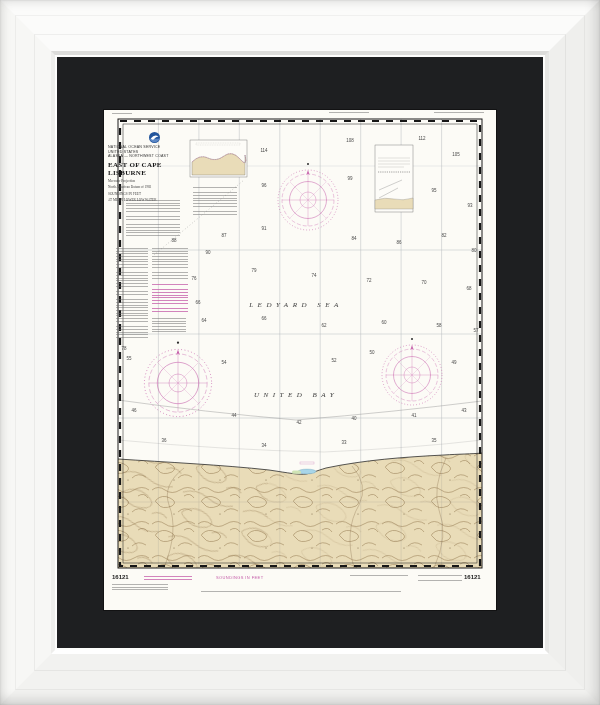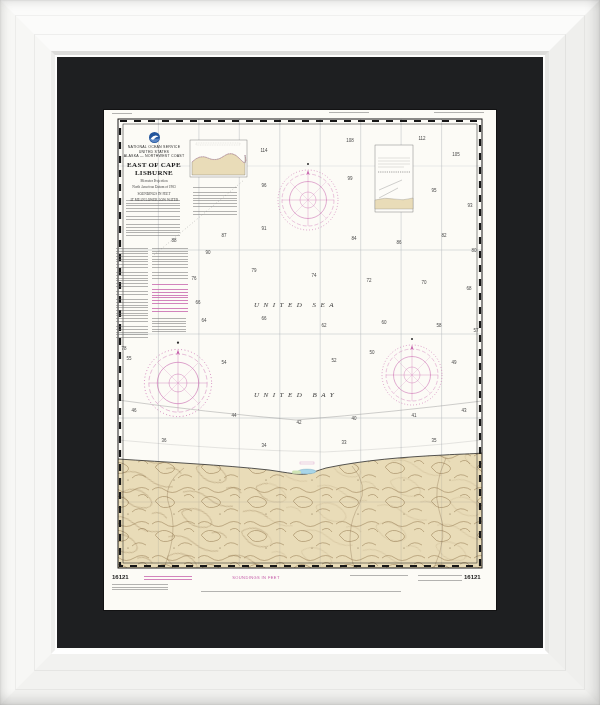--- a/index.html
+++ b/index.html
@@ -14,21 +14,21 @@
        border:4px solid;border-color:#dcdcda #e6e6e4 #ffffff #eeeeec;}
   .lip2{position:absolute;inset:55px;box-sizing:border-box;border:2px solid #fdfdfc;}
   .mat{position:absolute;inset:57px;background:#1e1f21;box-sizing:border-box;
        padding:53px 47px 38px 47px;}
   .paper{position:relative;width:392px;height:500px;background:#fcfbf6;
          box-shadow:0 0 0 1px rgba(0,0,0,.4);}
   .vignette{position:absolute;inset:0;pointer-events:none;z-index:60;
     box-shadow:inset -4px -5px 12px rgba(0,0,0,.14), inset 4px 4px 9px rgba(0,0,0,.07), inset 0 0 2px rgba(0,0,0,.15);}
   
   .abs{position:absolute;}
-  .ctr{text-align:center;}
+  .ctr{text-align:left;}
   .titleblock{left:4px;top:22px;width:92px;z-index:10;}
   .noaa{width:11px;height:11px;margin:0 auto 2px auto;}
   .agency{font:3.6px "Liberation Sans",sans-serif;color:#333;letter-spacing:.2px;line-height:4.6px;}
   .charttitle{font:bold 7px "Liberation Serif",serif;color:#1a1a1a;letter-spacing:.3px;margin-top:2px;}
   .proj{font:3.4px "Liberation Serif",serif;color:#444;line-height:4.4px;margin-top:2px;}
   .sealabel{font:italic 7px "Liberation Serif",serif;color:#3c3c3c;letter-spacing:4.5px;
             white-space:nowrap;transform:translate(-50%,-50%);z-index:8;}
   .greek{background-image:repeating-linear-gradient(#6a6a6a 0 .8px, rgba(0,0,0,0) .8px 2.7px);opacity:.5;}
   .greek.m{background-image:repeating-linear-gradient(#c45ba8 0 .8px, rgba(0,0,0,0) .8px 2.7px);opacity:.75;}
   .snd{position:absolute;font:4.5px "Liberation Sans",sans-serif;color:#4a4a4a;
@@ -165,21 +165,21 @@
       <div class="abs greek" style="left:12px;top:138px;width:32px;height:90px;z-index:5"></div>
       <div class="abs greek" style="left:48px;top:138px;width:36px;height:32px;z-index:5"></div>
       <div class="abs greek m" style="left:48px;top:174px;width:36px;height:30px;z-index:5"></div>
       <div class="abs greek" style="left:48px;top:208px;width:34px;height:14px;z-index:5"></div>
       <div class="abs greek" style="left:89px;top:77px;width:44px;height:28px;z-index:5"></div>
 
       <div class="abs greek" style="left:8px;top:3px;width:20px;height:3px"></div>
       <div class="abs greek" style="left:225px;top:2px;width:40px;height:3px"></div>
       <div class="abs greek" style="left:330px;top:2px;width:50px;height:3px"></div>
 
-      <div class="abs sealabel" style="left:192px;top:195px">UNITED SEA</div>
+      <div class="abs sealabel" style="left:192px;top:195px">LEDYARD SEA</div>
       <div class="abs sealabel" style="left:192px;top:285px">UNITED BAY</div>
 
       <div class="abs" id="soundings" style="left:0;top:0;width:392px;height:500px;z-index:4">
           <span class="snd" style="left: 160px; top: 40px;">114</span>
           <span class="snd" style="left: 246px; top: 30px;">108</span>
           <span class="snd" style="left: 318px; top: 28px;">112</span>
           <span class="snd" style="left: 352px; top: 44px;">105</span>
           <span class="snd" style="left: 160px; top: 75px;">96</span>
           <span class="snd" style="left: 246px; top: 68px;">99</span>
           <span class="snd" style="left: 330px; top: 80px;">95</span>

